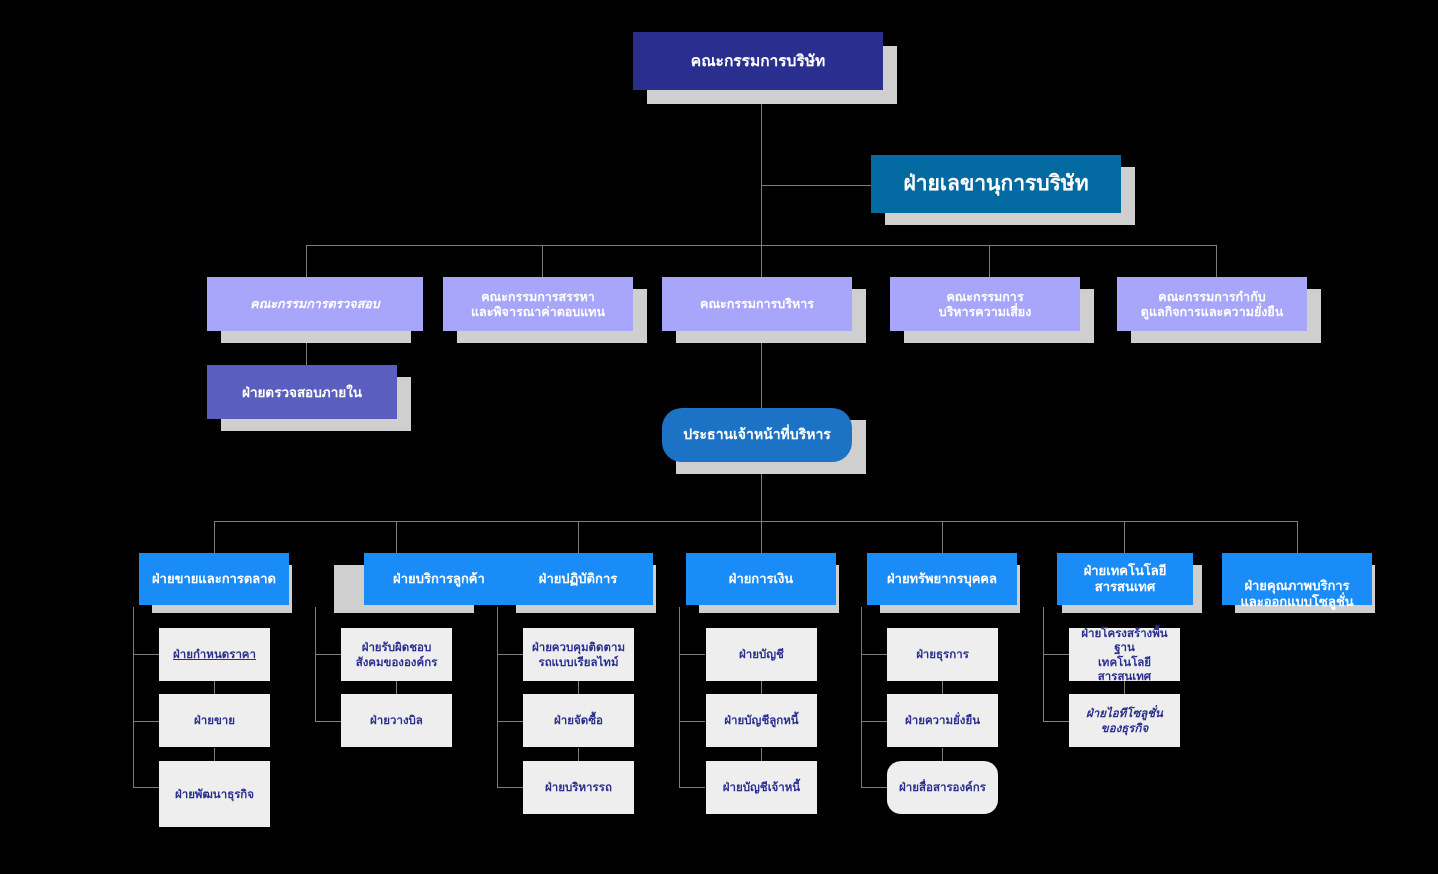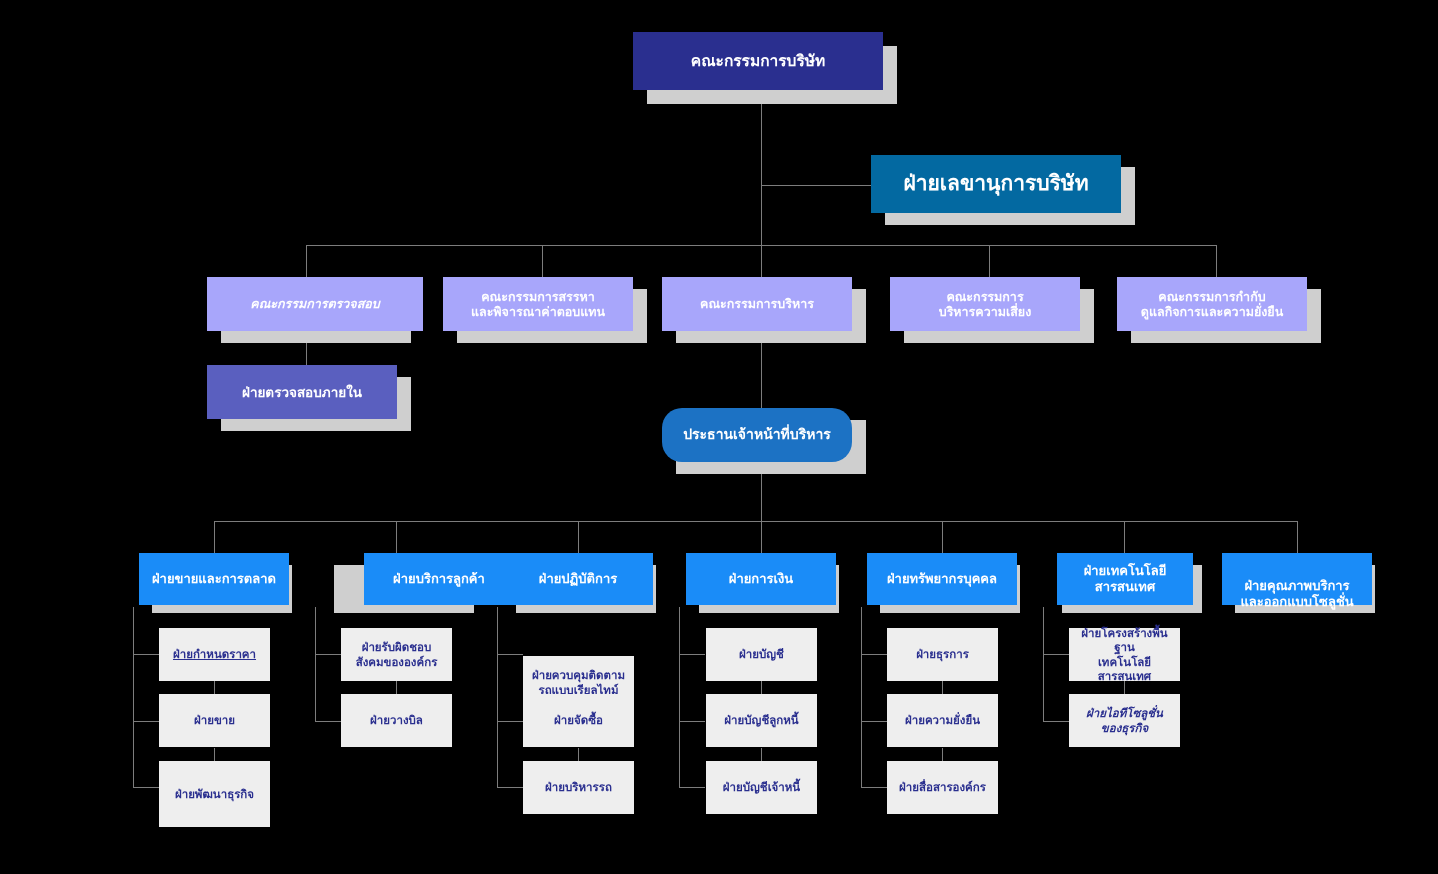--- a/index.html
+++ b/index.html
@@ -221,21 +221,21 @@
   </div>
 
   <div class="node lv-sub" style="left:341px;top:628px;width:111px;height:53px;">
     <span class="lbl" style="white-space: pre-line;">ฝ่ายรับผิดชอบ
 สังคมขององค์กร</span>
   </div>
   <div class="node lv-sub" style="left:341px;top:694px;width:111px;height:53px;">
     <span class="lbl">ฝ่ายวางบิล</span>
   </div>
 
-  <div class="node lv-sub" style="left:523px;top:628px;width:111px;height:53px;margin-top:28px;">
+  <div class="node lv-sub" style="left:523px;top:628px;width:111px;height:53px;">
     <span class="lbl" style="white-space: pre-line;">ฝ่ายควบคุมติดตาม
 รถแบบเรียลไทม์</span>
   </div>
   <div class="node lv-sub" style="left:523px;top:694px;width:111px;height:53px;">
     <span class="lbl">ฝ่ายจัดซื้อ</span>
   </div>
   <div class="node lv-sub" style="left:523px;top:761px;width:111px;height:53px;">
     <span class="lbl">ฝ่ายบริหารรถ</span>
   </div>
 
@@ -248,21 +248,21 @@
   <div class="node lv-sub" style="left:706px;top:761px;width:111px;height:53px;">
     <span class="lbl">ฝ่ายบัญชีเจ้าหนี้</span>
   </div>
 
   <div class="node lv-sub" style="left:887px;top:628px;width:111px;height:53px;">
     <span class="lbl">ฝ่ายธุรการ</span>
   </div>
   <div class="node lv-sub" style="left:887px;top:694px;width:111px;height:53px;">
     <span class="lbl">ฝ่ายความยั่งยืน</span>
   </div>
-  <div class="node lv-sub" style="left:887px;top:761px;width:111px;height:53px;">
+  <div class="node lv-sub" style="left:887px;top:761px;width:111px;height:53px;border-radius:14px;">
     <span class="lbl">ฝ่ายสื่อสารองค์กร</span>
   </div>
 
   <div class="node lv-sub" style="left:1069px;top:628px;width:111px;height:53px;">
     <span class="lbl" style="white-space: pre-line;">ฝ่ายโครงสร้างพื้นฐาน
 เทคโนโลยีสารสนเทศ</span>
   </div>
   <div class="node lv-sub" style="left:1069px;top:694px;width:111px;height:53px;font-style:italic;">
     <span class="lbl" style="white-space: pre-line;">ฝ่ายไอทีโซลูชั่น
 ของธุรกิจ</span>

